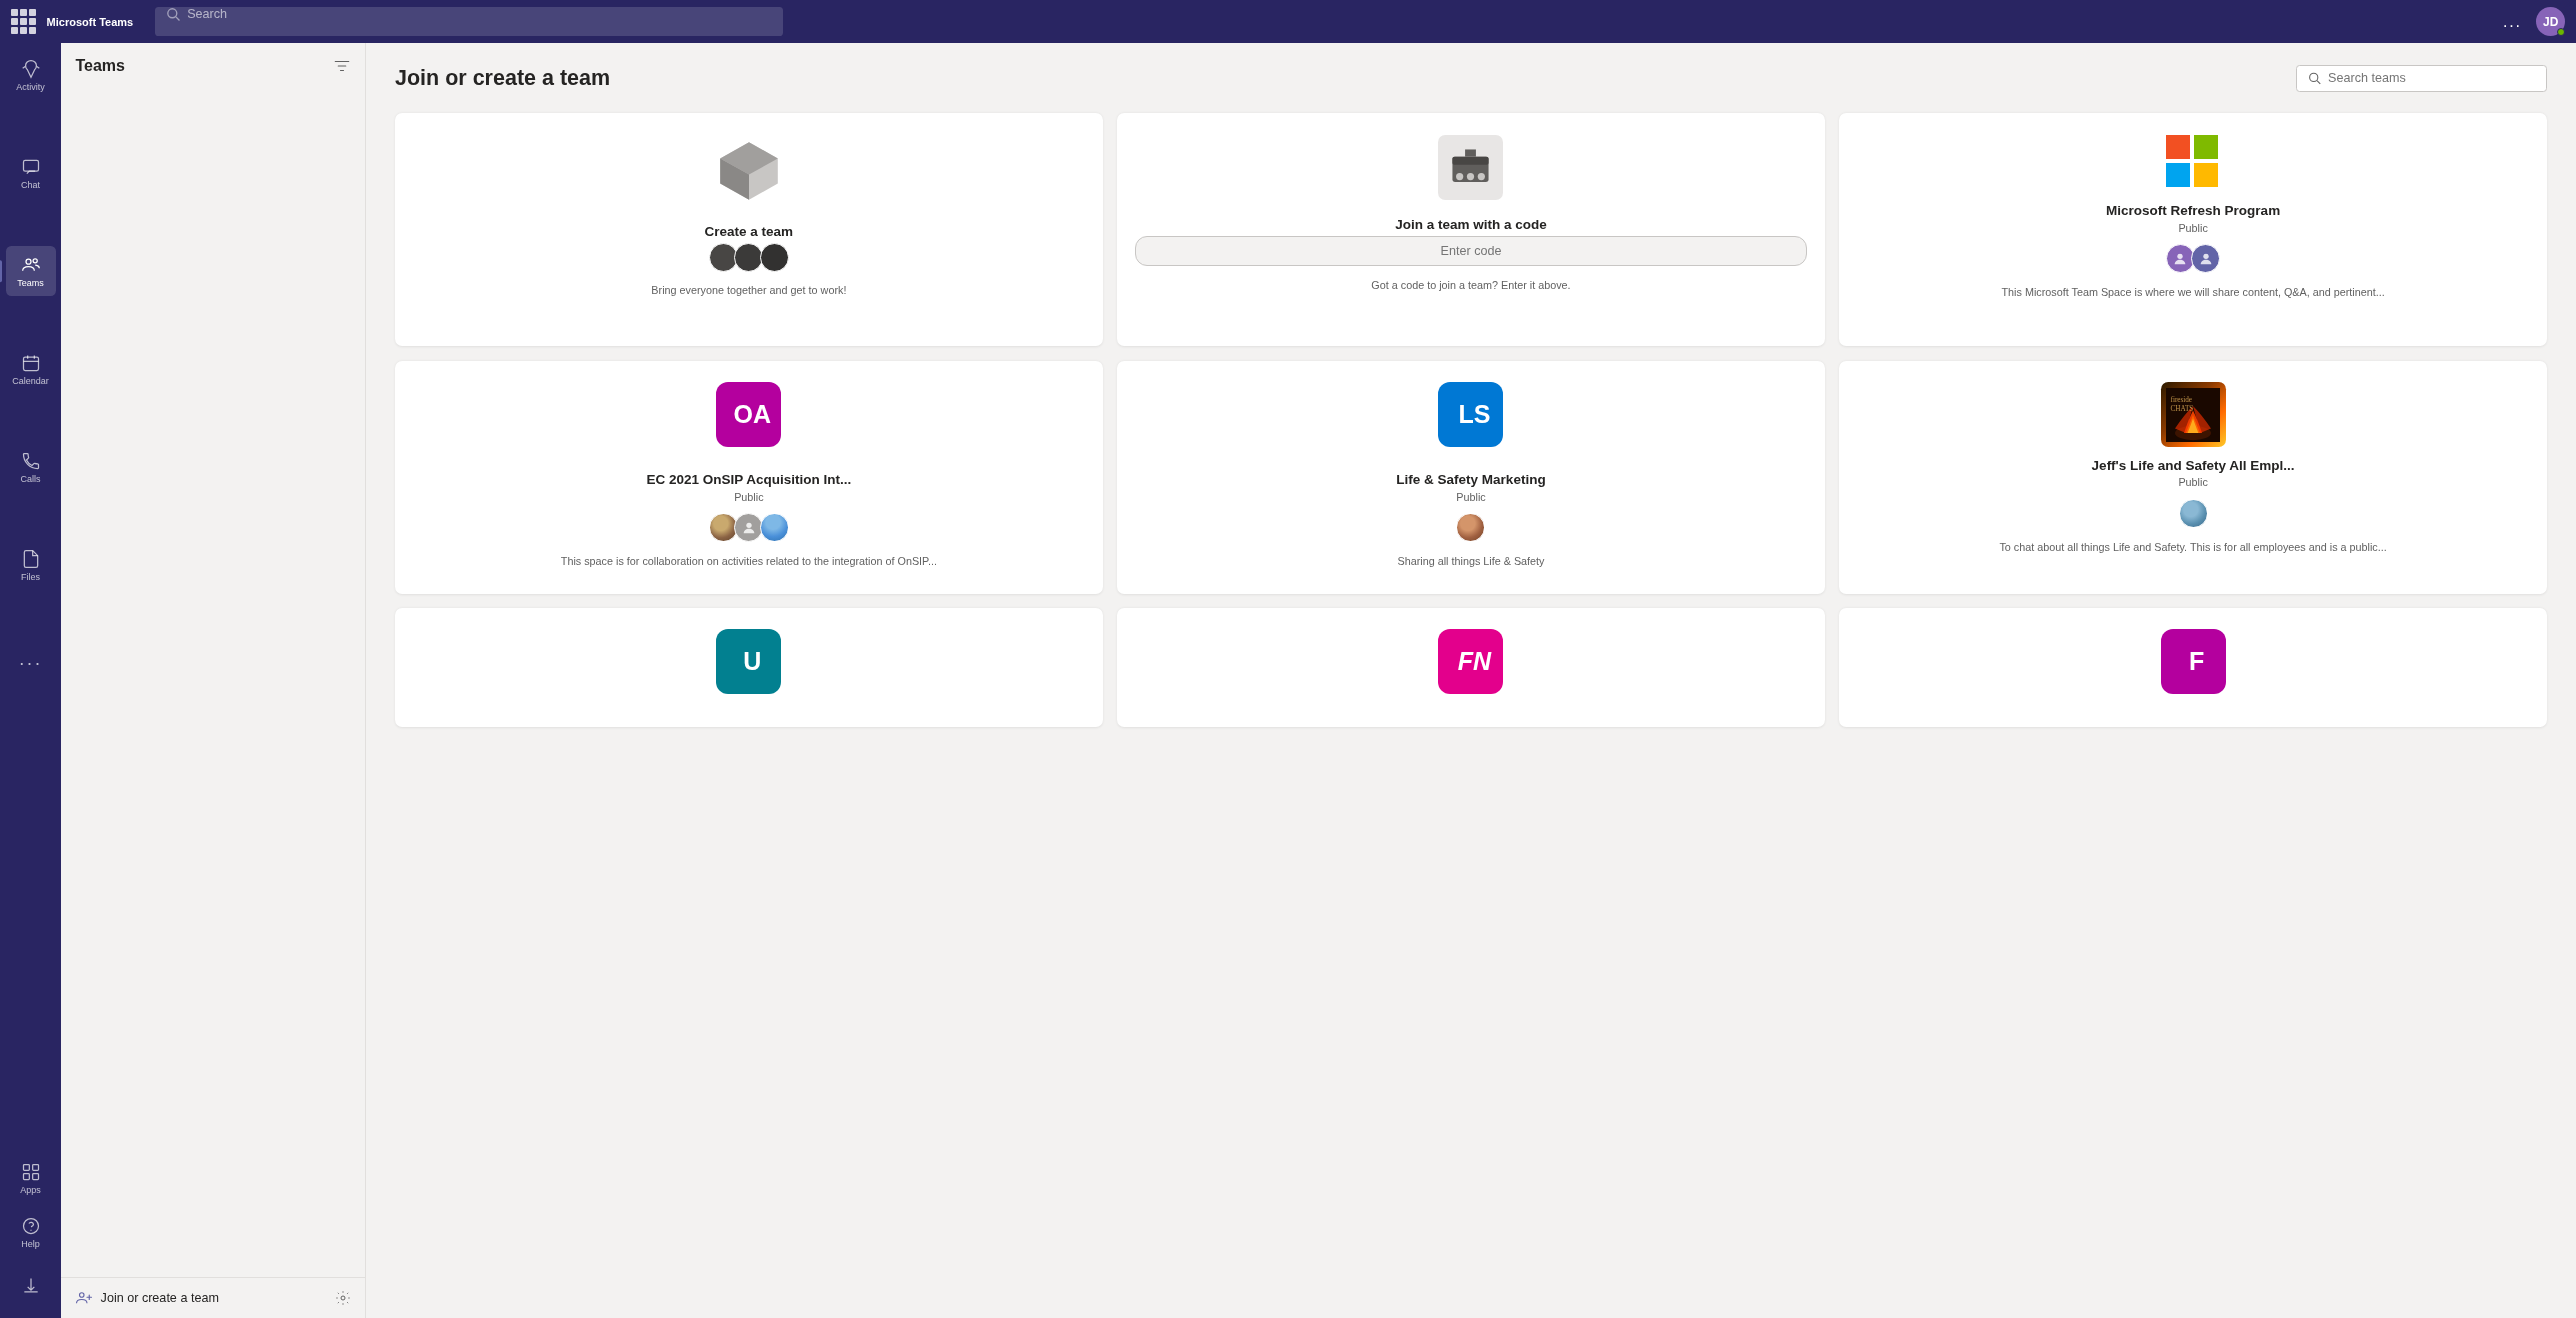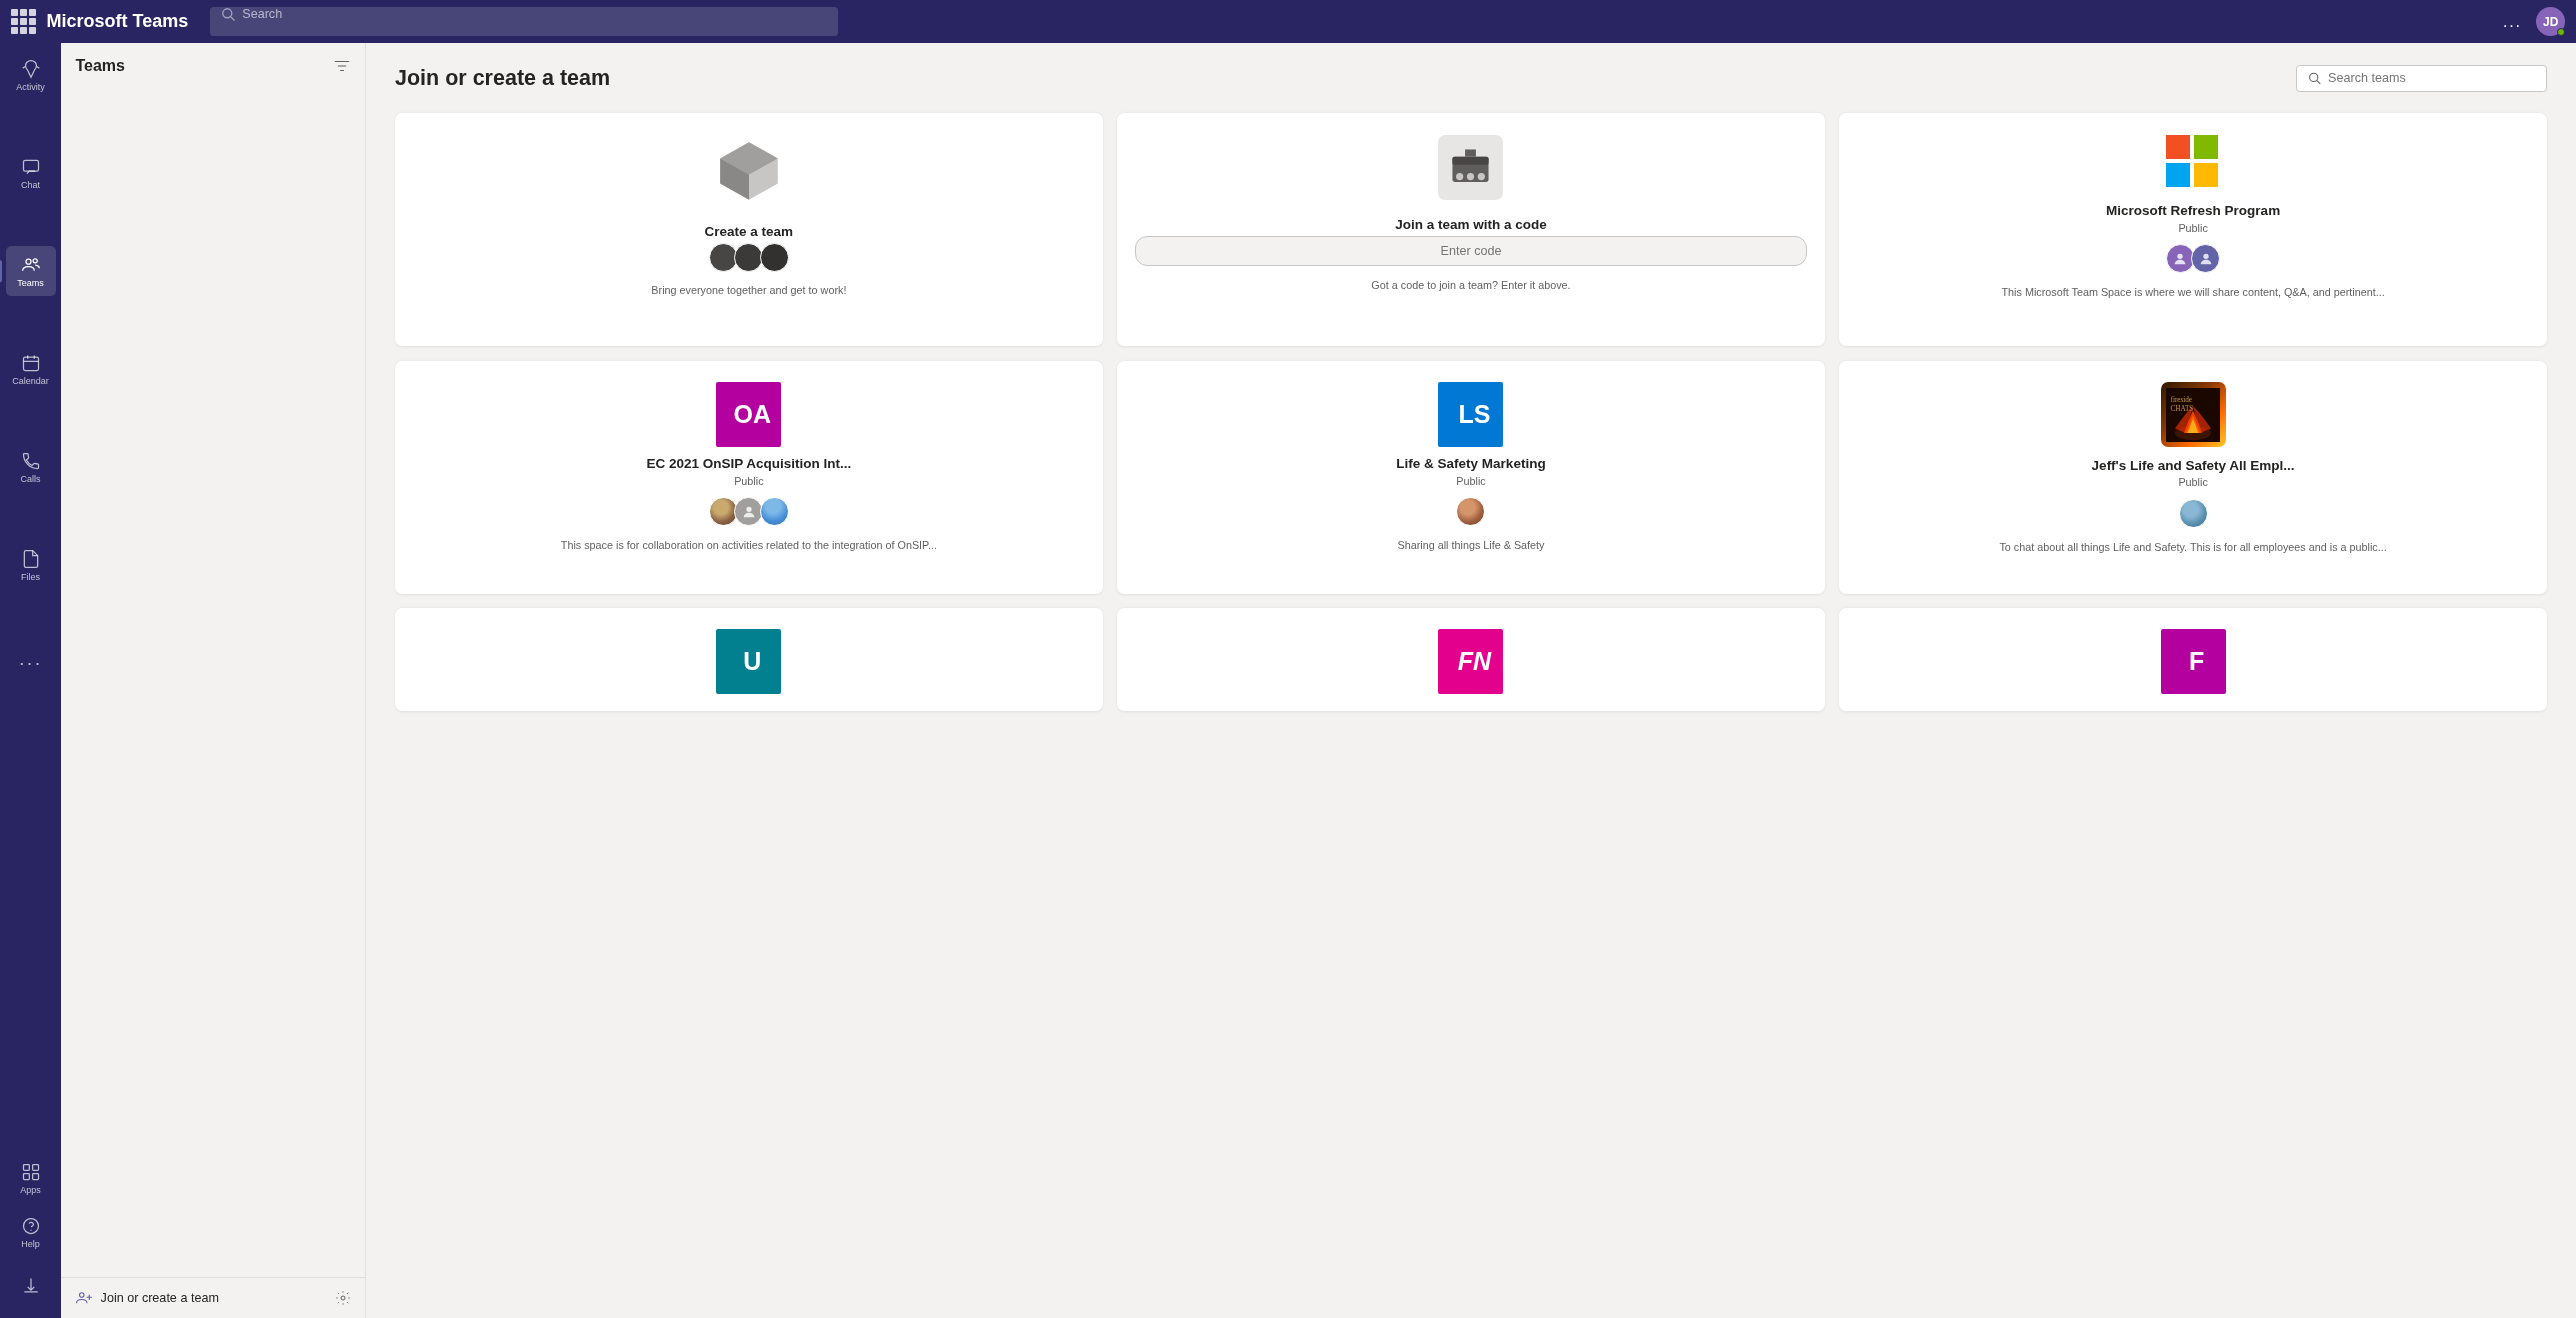--- a/index.html
+++ b/index.html
@@ -9,21 +9,21 @@
     .titlebar {
       position: fixed; top: 0; left: 0; right: 0; height: 43px;
       background: #292562; display: flex; align-items: center;
       padding: 0 10.8px; z-index: 100; gap: 10.8px;
     }
     .titlebar-apps-icon {
       width: 25px; height: 25px; display: grid; grid-template-columns: repeat(3,7.2px);
       grid-template-rows: repeat(3,7.2px); gap: 1.8px; cursor: pointer;
     }
     .titlebar-apps-icon span { background: rgba(255,255,255,0.8); border-radius: 0.9px; }
-    .titlebar-title { color: #fff; font-size: 18px; font-weight: 600; margin-right: 10.8px; }
+    .titlebar-title { color: #fff; font-size: 11px; font-weight: 600; margin-right: 10.8px; }
     .titlebar-search {
       flex: 1; max-width: 628px; height: 29px; background: rgba(255,255,255,0.15);
       border-radius: 3.6px; display: flex; align-items: flex-start; padding: 0 10.8px; gap: 7.2px;
       color: rgba(255,255,255,0.7); font-size: 12.6px; cursor: text;
     }
     .titlebar-search svg { opacity: 0.7; }
     .titlebar-right { margin-left: auto; display: flex; align-items: center; gap: 14.4px; }
     .titlebar-ellipsis { color: #fff; font-size: 16px; cursor: pointer; letter-spacing: 1.8px; }
     .avatar-btn {
       width: 29px; height: 29px; border-radius: 50%; background: #8764b8;
@@ -115,23 +115,23 @@
       padding: 7.2px 10.8px; font-size: 12.6px; color: #616161; background: #f3f2f1;
       margin-bottom: 10.8px; outline: none; text-align: center;
     }
 
     
     .ms-logo { display: grid; grid-template-columns: 1fr 1fr; gap: 2.7px; width: 54px; height: 54px; }
     .ms-logo-sq { width: 24px; height: 24px; }
 
     
     .team-letter-avatar {
-      width: 65px; height: 65px; border-radius: 2px;
+      width: 65px; height: 65px; border-radius: 12px;
       display: flex; align-items: center; justify-content: center;
-      font-size: 25px; font-weight: 700; color: #fff; margin-bottom: 9px; padding-left: 7px;
+      font-size: 25px; font-weight: 700; color: #fff; margin-bottom: 25px; padding-left: 7px;
     }
 
     
     .fireplace-img {
       width: 65px; height: 65px; border-radius: 7.2px; margin-bottom: 10.8px;
       background: linear-gradient(135deg, #2c1a00 0%, #8b3a00 40%, #ff6a00 70%, #ffca28 100%);
       display: flex; align-items: center; justify-content: center;
       font-size: 9px; color: #fff; text-align: center; overflow: hidden; position: relative;
     }
 

